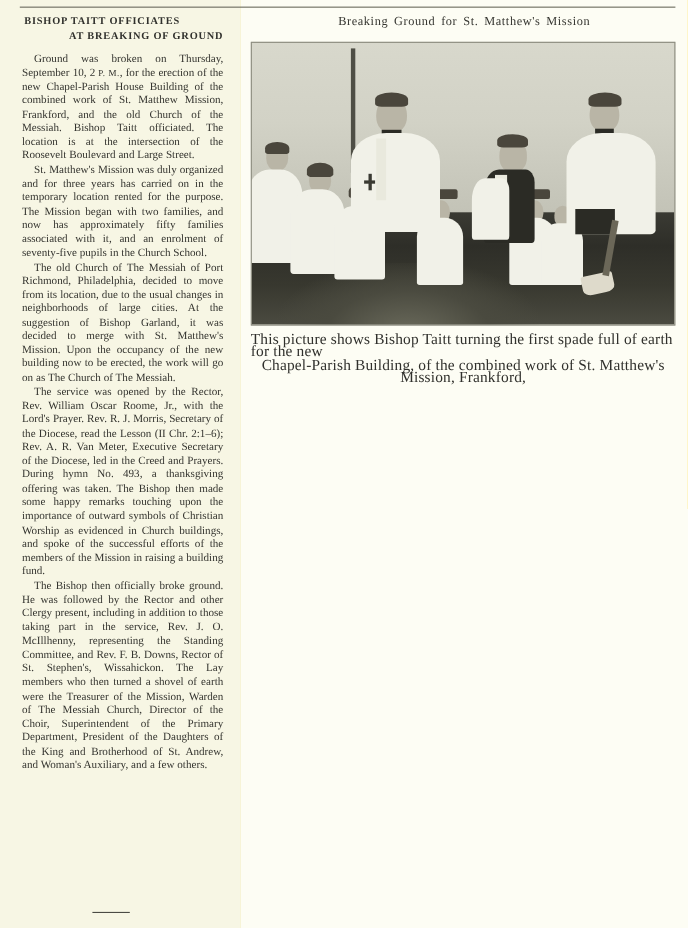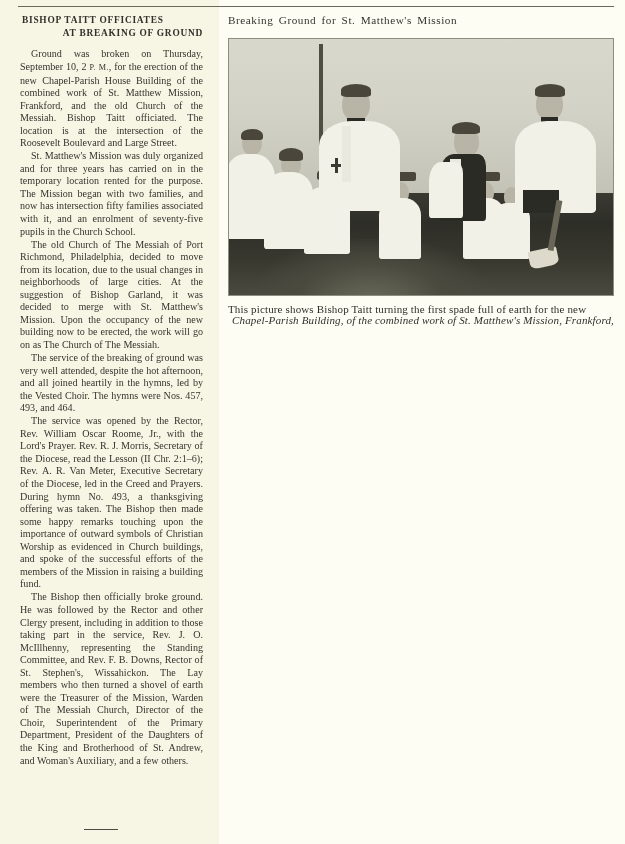--- a/index.html
+++ b/index.html
@@ -89,21 +89,21 @@
 
   
   #right-col {
     position: absolute;
     left: 228px; top: 14px;
     width: 388px;
   }
   .photo-title {
     font-size: 11.2px;
     letter-spacing: 0.55px;
-    text-align: left;
+    text-align: center;
     color: #34342f;
     margin: 0 0 12px 0;
     word-spacing: 2px;
   }
 
   
   #photo-frame {
     position: relative;
     width: 386px;
     height: 258px;
@@ -157,51 +157,50 @@
     position: absolute;
     background: #e9e9dd;
   }
   .cross {
     position: absolute;
     background: #3a3a32;
   }
 
   #caption {
     margin-top: 8px;
-    font-size: 11px;
+    font-size: 14px;
     line-height: 11.3px;
     text-align: center;
     color: #30302c;
     letter-spacing: 0.15px;
     width: 386px;
   }
   #caption .cap-line { display: block; }
   #caption .cap-line.l1 { text-align: left; }
-  #caption .cap-line.l2 { text-align: right; font-style: italic; }
+  #caption .cap-line.l2 { text-align: center; }
   #caption .cap-line.l3 { text-align: center; }
 </style>
 </head>
 <body>
 
 <div id="page">
   <div id="paper-left"></div>
   <div id="paper-right"></div>
   <div id="top-rule"></div>
 
   <div id="left-col">
 
     <div class="headline">
       <span class="hl-1">BISHOP TAITT OFFICIATES</span>
       <span class="hl-2">AT BREAKING OF GROUND</span>
     </div>
 
     <p class="body-par">Ground was broken on Thursday, September 10, 2 <span class="sc">P. M.</span>, for the erection of the new Chapel-Parish House Building of the combined work of St. Matthew Mission, Frankford, and the old Church of the Messiah.  Bishop Taitt officiated.  The location is at the intersection of the Roosevelt Boulevard and Large Street.</p>
-    <p class="body-par">St. Matthew's Mission was duly organized and for three years has carried on in the temporary location rented for the purpose.  The Mission began with two families, and now has intersection fifty families associated with it, and an enrolment of seventy-five pupils in the Church School.</p>
+    <p class="body-par">St. Matthew's Mission was duly organized and for three years has carried on in the temporary location rented for the purpose.  The Mission began with two families, and now has approximately fifty families associated with it, and an enrolment of seventy-five pupils in the Church School.</p>
     <p class="body-par">The old Church of The Messiah of Port Richmond, Philadelphia, decided to move from its location, due to the usual changes in neighborhoods of large cities.  At the suggestion of Bishop Garland, it was decided to merge with St. Matthew's Mission.  Upon the occupancy of the new building now to be erected, the work will go on as The Church of The Messiah.</p>
-    <p class="body-par">The service of the breaking of ground was very well attended, despite the hot afternoon, and all joined heartily in the hymns, led by the Vested Choir.  The hymns were Nos. 457, 493, and 464.</p>
     <p class="body-par">The service was opened by the Rector, Rev. William Oscar Roome, Jr., with the Lord's Prayer.  Rev. R. J. Morris, Secretary of the Diocese, read the Lesson (II Chr. 2:1–6); Rev. A. R. Van Meter, Executive Secretary of the Diocese, led in the Creed and Prayers.  During hymn No. 493, a thanksgiving offering was taken.  The Bishop then made some happy remarks touching upon the importance of outward symbols of Christian Worship as evidenced in Church buildings, and spoke of the successful efforts of the members of the Mission in raising a building fund.</p>
     <p class="body-par">The Bishop then officially broke ground.  He was followed by the Rector and other Clergy present, including in addition to those taking part in the service, Rev. J. O. McIllhenny, representing the Standing Committee, and Rev. F. B. Downs, Rector of St. Stephen's, Wissahickon.  The Lay members who then turned a shovel of earth were the Treasurer of the Mission, Warden of The Messiah Church, Director of the Choir, Superintendent of the Primary Department, President of the Daughters of the King and Brotherhood of St. Andrew, and Woman's Auxiliary, and a few others.</p>
   </div>
   <div id="end-rule"></div>
 
   <div id="right-col">
 
     <div class="photo-title">Breaking Ground for St. Matthew's Mission</div>
 
     <div id="photo-frame" role="img" aria-label="Group of clergy in white surplices standing on bare ground; the Bishop bends forward turning a spade of earth, choristers in mortarboard caps behind.">

